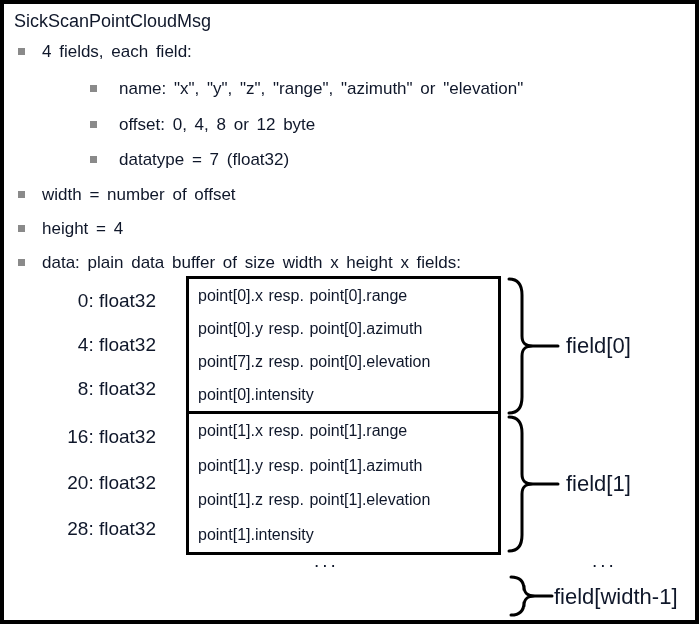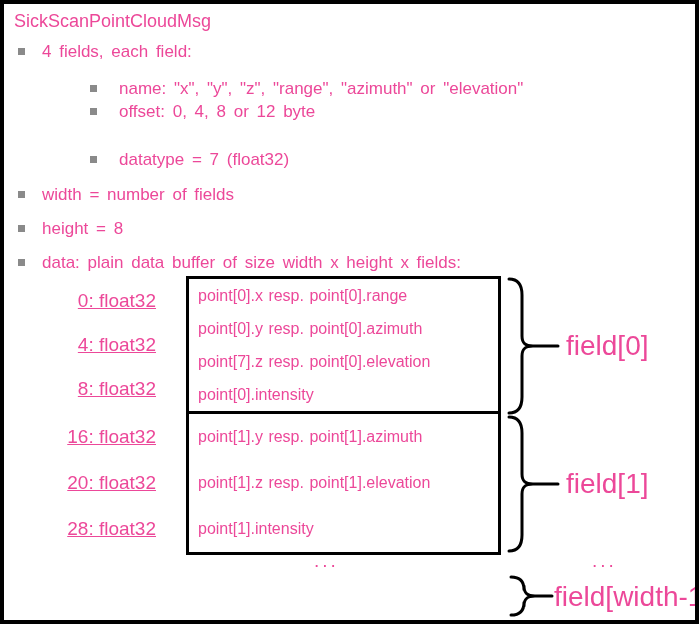--- a/index.html
+++ b/index.html
@@ -3,21 +3,21 @@
 <meta charset="utf-8">
 <style>
   html,body{margin:0;padding:0;background:#fff;}
   #frame{
     position:relative;
     width:699px;height:624px;
     box-sizing:border-box;
     border:4px solid #000;
     background:#fff;
     font-family:"Liberation Sans","DejaVu Sans",sans-serif;
-    color:#ec4899;
+    color:#0f172a;
     overflow:hidden;
   }
   #title{
     position:absolute;left:10px;top:5px;
     font-size:18px;line-height:24px;
     white-space:nowrap;
   }
   .bline{
     position:absolute;left:0;right:6px;height:22px;
     font-size:17px;line-height:22px;
@@ -28,38 +28,38 @@
     background:#8a8a8a;
   }
   .bline.l1{padding-left:38px;}
   .bline.l1 .sq{left:14px;}
   .bline.l2{padding-left:115px;}
   .bline.l2 .sq{left:86px;}
 
   .block-wrap{position:absolute;left:60px;}
   .offset-col{
     position:absolute;left:0;top:3px;bottom:3px;width:92px;
-    display:flex;flex-direction:column;text-decoration:underline;
+    display:flex;flex-direction:column;
   }
   .offset-cell{
     flex:1;display:flex;align-items:center;justify-content:flex-end;
     font-size:19px;white-space:nowrap;
   }
   .data-box{
     position:absolute;left:122px;top:0;bottom:0;width:315px;
     box-sizing:border-box;border:3px solid #000;
     display:flex;flex-direction:column;background:#fff;
   }
   .box-row{
     flex:1;display:flex;align-items:center;
     padding-left:9px;font-size:16px;word-spacing:1px;white-space:nowrap;
   }
   .brace{position:absolute;}
   .field-label{
-    position:absolute;font-size:28px;line-height:26px;white-space:nowrap;
+    position:absolute;font-size:22px;line-height:26px;white-space:nowrap;
   }
   .dots{
     position:absolute;font-size:19px;letter-spacing:3px;line-height:20px;
     white-space:nowrap;
   }
 </style>
 </head>
 <body>
 
 <div id="frame">
@@ -67,35 +67,35 @@
   <div id="title">SickScanPointCloudMsg</div>
 
   <div class="bline l1" style="top:37px">
     <span class="sq" style="background: rgb(138, 138, 138);"></span>
     <span>4 fields, each field:</span>
   </div>
   <div class="bline l2" style="top:74px">
     <span class="sq" style="background: rgb(138, 138, 138);"></span>
     <span>name: "x", "y", "z", "range", "azimuth" or "elevation"</span>
   </div>
-  <div class="bline l2" style="top:97px">
+  <div class="bline l2" style="top:110px">
     <span class="sq" style="background: rgb(138, 138, 138);"></span>
     <span>offset: 0, 4, 8 or 12 byte</span>
   </div>
   <div class="bline l2" style="top:145px">
     <span class="sq" style="background: rgb(138, 138, 138);"></span>
     <span>datatype = 7 (float32)</span>
   </div>
   <div class="bline l1" style="top:180px">
     <span class="sq" style="background: rgb(138, 138, 138);"></span>
-    <span>width = number of fields</span>
+    <span>width = number of offset</span>
   </div>
   <div class="bline l1" style="top:214px">
     <span class="sq" style="background: rgb(138, 138, 138);"></span>
-    <span>height = 8</span>
+    <span>height = 4</span>
   </div>
   <div class="bline l1" style="top:248px">
     <span class="sq" style="background: rgb(138, 138, 138);"></span>
     <span>data: plain data buffer of size width x height x fields:</span>
   </div>
 
   <div class="block-wrap" id="block0" style="top:272px;height:138px">
     <div class="offset-col">
         <div class="offset-cell">0: float32</div>
         <div class="offset-cell">4: float32</div>
@@ -108,20 +108,21 @@
         <div class="box-row">point[0].intensity</div>
       </div>
   </div>
   <div class="block-wrap" id="block1" style="top:407px;height:144px">
     <div class="offset-col">
         <div class="offset-cell">16: float32</div>
         <div class="offset-cell">20: float32</div>
         <div class="offset-cell">28: float32</div>
       </div>
     <div class="data-box">
+        <div class="box-row">point[1].x resp. point[1].range</div>
         <div class="box-row">point[1].y resp. point[1].azimuth</div>
         <div class="box-row">point[1].z resp. point[1].elevation</div>
         <div class="box-row">point[1].intensity</div>
       </div>
   </div>
 
   <svg class="brace" id="brace0" style="left:502px;top:273px" width="54" height="138">
       <path d="M3,2 C13,2 16,9.2 16,18 L16,59 C16,66 19,69 27,69 C19,69 16,72 16,79 L16,120 C16,128.8 13,136 3,136 M27,69 L52,69" fill="none" stroke="#000000" stroke-width="3" stroke-linecap="round" stroke-linejoin="round"></path>
     </svg>
   <svg class="brace" id="brace1" style="left:502px;top:411px" width="54" height="138">

